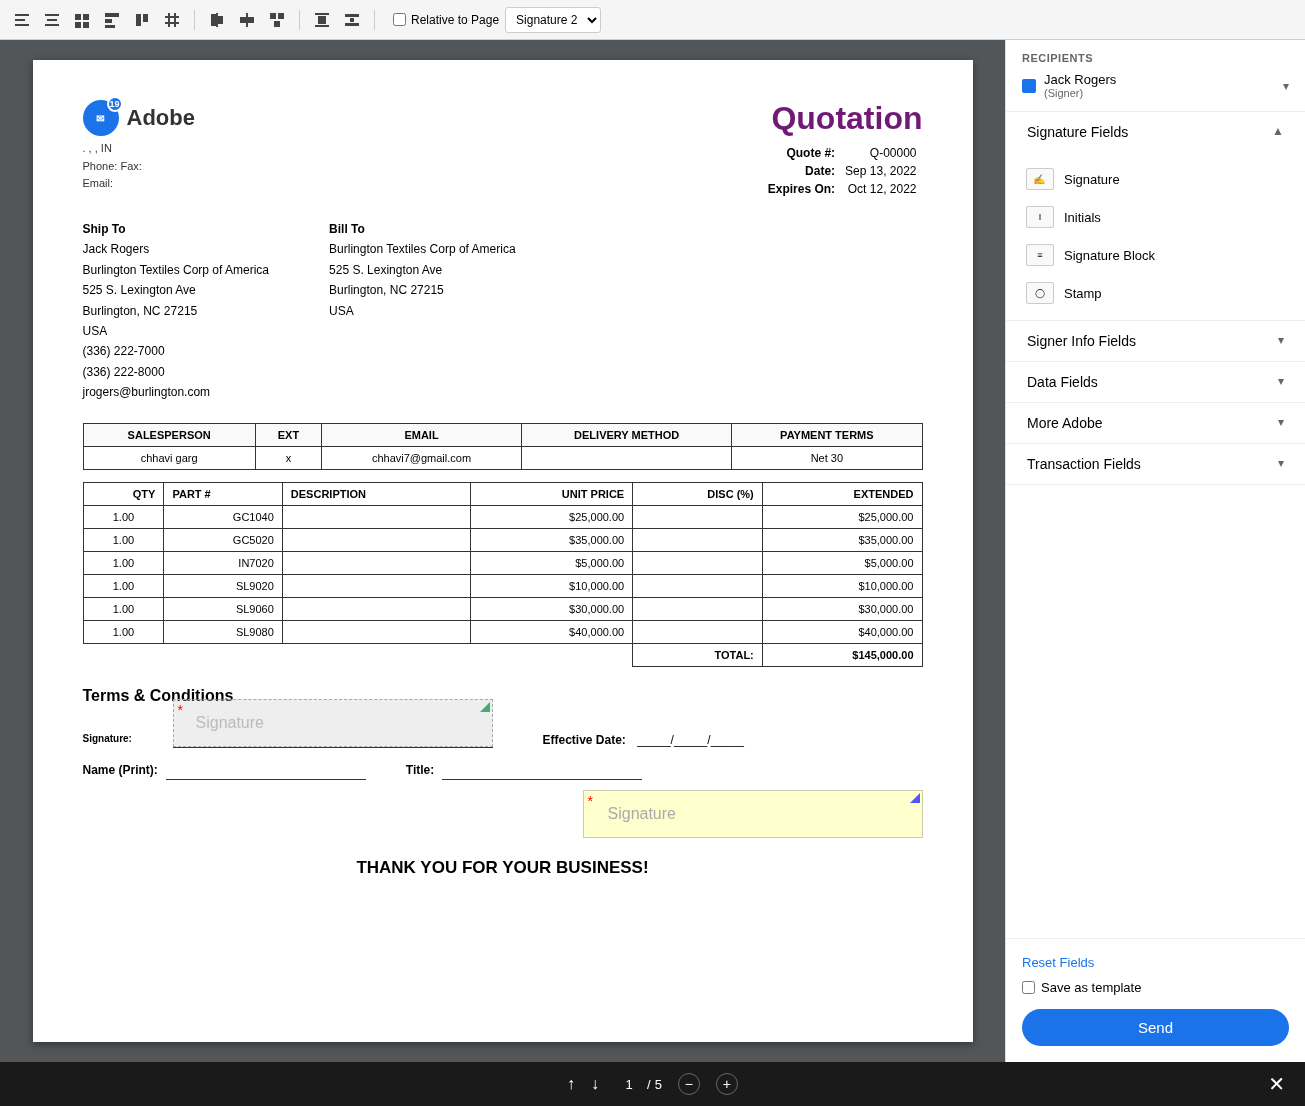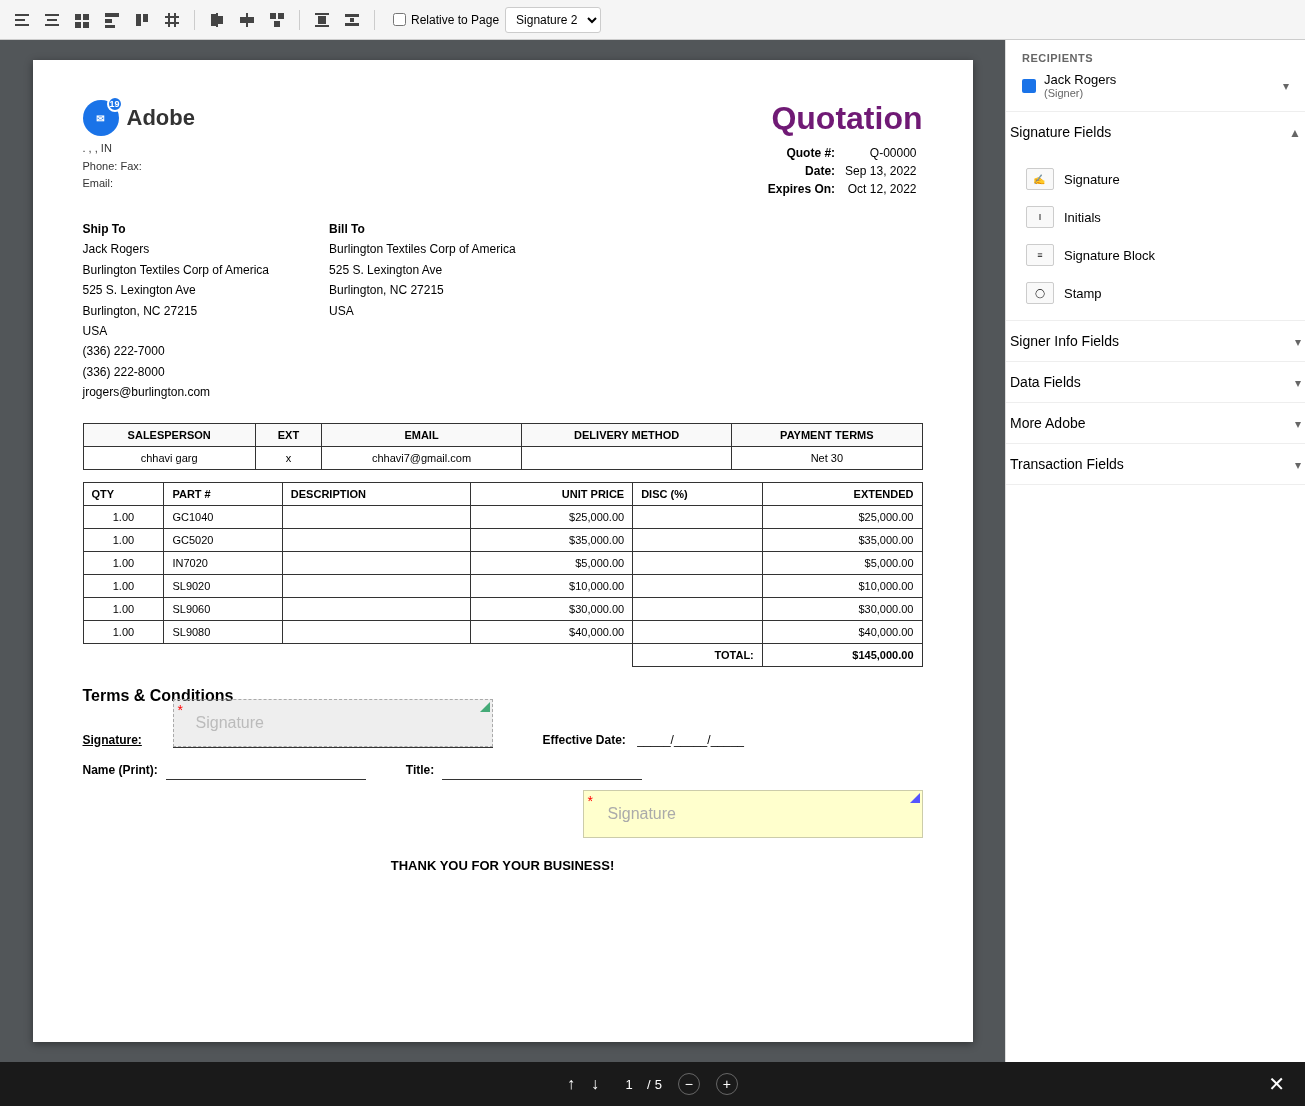--- a/index.html
+++ b/index.html
@@ -69,22 +69,22 @@
 
     .address-section { display: flex; gap: 60px; margin: 20px 0; font-size: 12px; line-height: 1.7; }
 
     .data-table { width: 100%; border-collapse: collapse; margin: 12px 0; font-size: 11px; }
     .data-table th { border: 1px solid #333; padding: 5px 8px; background: #f9f9f9; font-weight: bold; text-align: center; }
     .data-table td { border: 1px solid #333; padding: 5px 8px; text-align: center; }
 
     .items-table { width: 100%; border-collapse: collapse; margin: 12px 0; font-size: 11px; }
     .items-table th { border: 1px solid #333; padding: 5px 8px; font-weight: bold; text-align: left; }
     .items-table th.right, .items-table td.right { text-align: right; }
-    .items-table th.center, .items-table td.center { text-align: left; }
-    .items-table td { border: 1px solid #333; padding: 5px 8px; }
+    .items-table th.center, .items-table td.center { text-align: right; }
+    .items-table td { border: 1px solid #333; padding: 5px 8px; text-align: right; }
     .total-row td { border: 1px solid #333; padding: 5px 8px; font-weight: bold; }
 
     .terms-section { margin-top: 20px; }
     .terms-section h3 { font-weight: bold; font-size: 16px; margin-bottom: 14px; }
     .sig-box {
       position: absolute;
       top: -20px;
       left: 0;
       width: 320px;
       height: 48px;
@@ -109,21 +109,21 @@
       padding-left: 14px;
       font-size: 16px;
       color: #aaa;
       position: relative;
     }
     .sig-yellow-corner { position: absolute; top: 2px; right: 2px; width: 0; height: 0; border-left: 10px solid transparent; border-bottom: 10px solid #55f; }
     .field-row { display: flex; align-items: center; gap: 8px; font-size: 12px; }
     .field-row label { font-weight: bold; white-space: nowrap; }
     .field-line { width: 200px; border-bottom: 1px solid #333; height: 20px; }
 
-    .thank-you { text-align: center; font-weight: bold; font-size: 13px; margin-top: 20px; }
+    .thank-you { text-align: center; font-weight: bold; font-size: 17px; margin-top: 20px; }
     .email-note { font-size: 12px; margin: 10px 0; }
 
     
     .doc-area::-webkit-scrollbar { width: 10px; }
     .doc-area::-webkit-scrollbar-track { background: #525659; }
     .doc-area::-webkit-scrollbar-thumb { background: #888; border-radius: 4px; }
 
     
     .right-panel {
       width: 300px;
@@ -141,22 +141,22 @@
     .recipients-header { font-size: 11px; font-weight: bold; color: #666; letter-spacing: 0.5px; margin-bottom: 8px; }
     .recipient-item { display: flex; align-items: center; justify-content: space-between; }
     .recipient-info { display: flex; align-items: center; gap: 8px; }
     .recipient-color { width: 14px; height: 14px; background: #1a73e8; border-radius: 2px; flex-shrink: 0; }
     .recipient-name { font-size: 13px; font-weight: 500; }
     .recipient-role { font-size: 11px; color: #666; }
     .chevron-icon { color: #666; font-size: 12px; }
 
     .panel-section { border-bottom: 1px solid #eee; }
     .panel-section-header {
-      display: flex; align-items: flex-end; justify-content: space-between;
-      padding: 12px 4px; cursor: pointer; font-size: 14px; font-weight: 500;
+      display: flex; align-items: flex-start; justify-content: space-between;
+      padding: 12px 21px; cursor: pointer; font-size: 14px; font-weight: 500;
     }
     .chevron { font-size: 12px; color: #666; }
 
     .sig-fields-content { padding: 8px 0; }
     .field-item {
       display: flex; align-items: center; gap: 10px;
       padding: 8px 20px; cursor: pointer; font-size: 13px;
     }
     .field-icon-box {
       width: 28px; height: 22px; border: 1px solid #ccc; background: #f9f9f9;
@@ -183,21 +183,21 @@
       flex-shrink: 0;
       color: white;
     }
     .nav-btn { background: none; border: none; color: white; cursor: pointer; font-size: 16px; display: flex; align-items: center; }
     .page-info { color: white; font-size: 13px; display: flex; align-items: center; gap: 4px; }
     .page-input { width: 28px; text-align: center; background: transparent; border: none; color: white; font-size: 13px; }
     .zoom-btn { background: none; border: 1px solid #666; color: white; width: 22px; height: 22px; border-radius: 50%; display: flex; align-items: center; justify-content: center; cursor: pointer; font-size: 14px; }
     .close-btn { position: absolute; right: 20px; background: none; border: none; color: white; font-size: 20px; cursor: pointer; }
 
     .sig-row { display: flex; align-items: flex-start; margin-bottom: 12px; }
-    .sig-label { font-weight: bold; font-size: 12px; width: 90px; flex-shrink: 0; margin-top: 14px; text-decoration: underline; }
+    .sig-label { font-weight: bold; font-size: 10px; width: 90px; flex-shrink: 0; margin-top: 14px; }
     .sig-container { position: relative; }
     .two-col { display: flex; gap: 40px; margin-bottom: 10px; }
   </style>
 </head>
 <body>
 
 <div class="toolbar">
 
   <div class="toolbar-icon">
     <svg viewBox="0 0 16 16">
@@ -557,20 +557,28 @@
 
     <div class="panel-section">
       <div class="panel-section-header">
         <span>Transaction Fields</span>
         <span class="chevron">▾</span>
       </div>
     </div>
 
     <div style="flex:1;"></div>
 
+    <div class="panel-bottom">
+      <a class="reset-link">Reset Fields</a>
+      <div class="save-template">
+        <input type="checkbox" style="">
+        <span>Save as template</span>
+      </div>
+      <button class="send-button">Send</button>
+    </div>
 
   </div>
 </div>
 
 <div class="bottom-nav" style="position:relative;">
   <button class="nav-btn">↑</button>
   <button class="nav-btn">↓</button>
   <div class="page-info">
     <input class="page-input" value="1" style="">
     <span>/</span>

